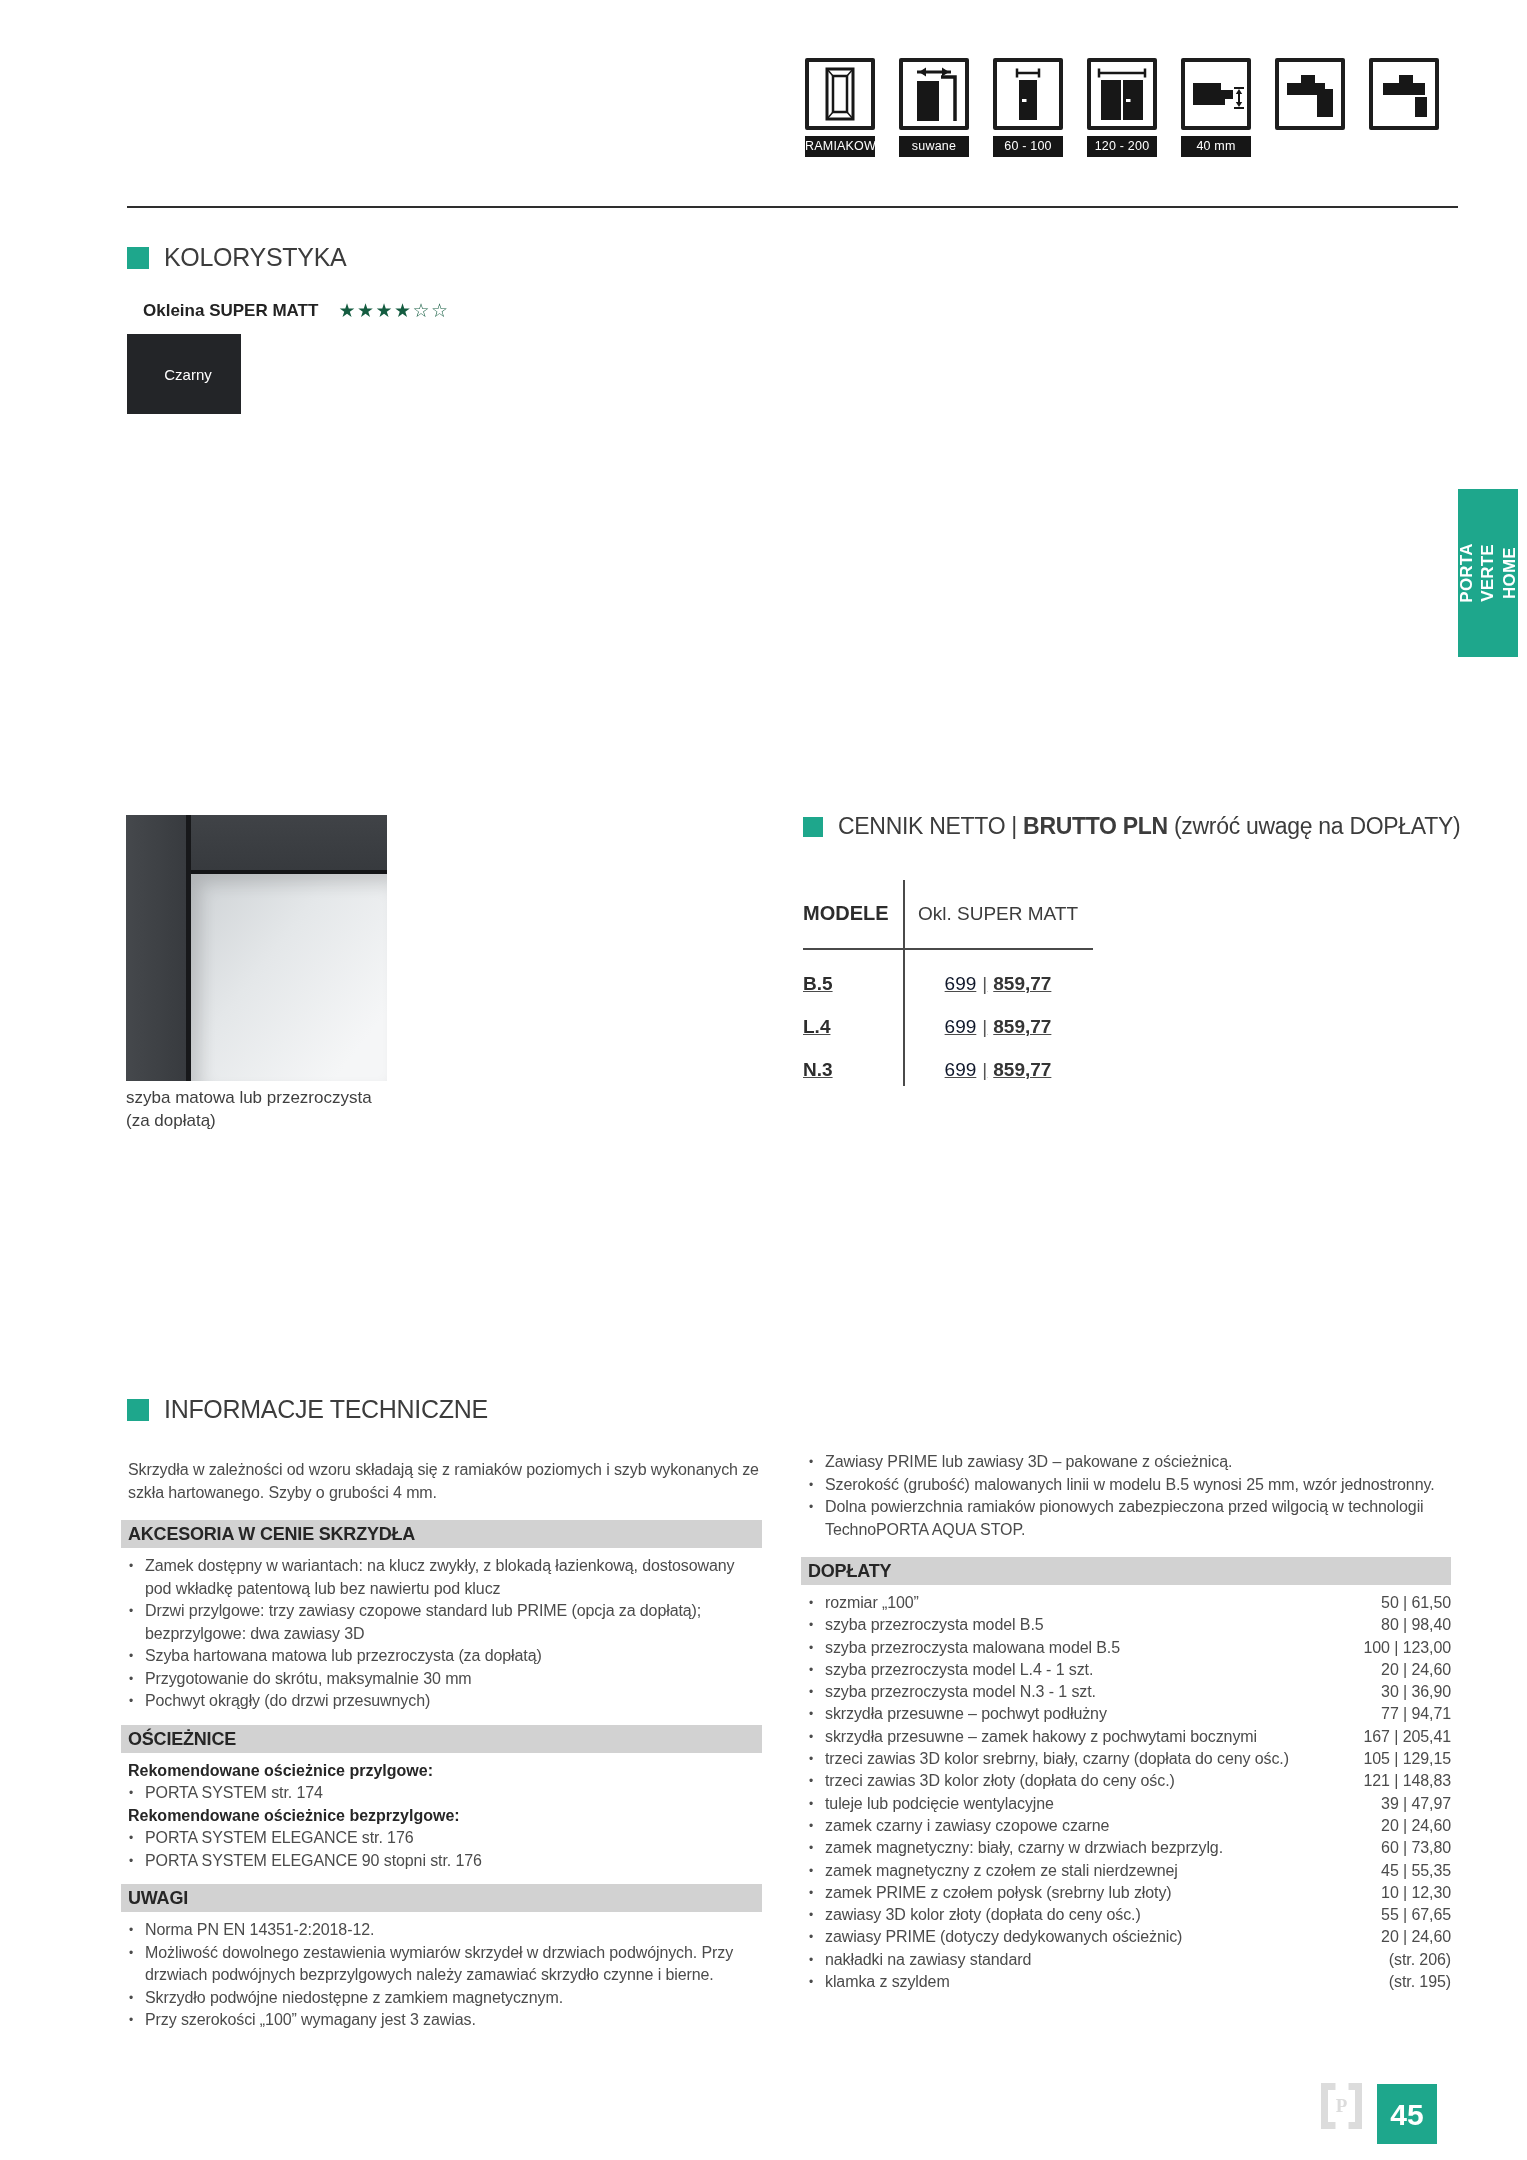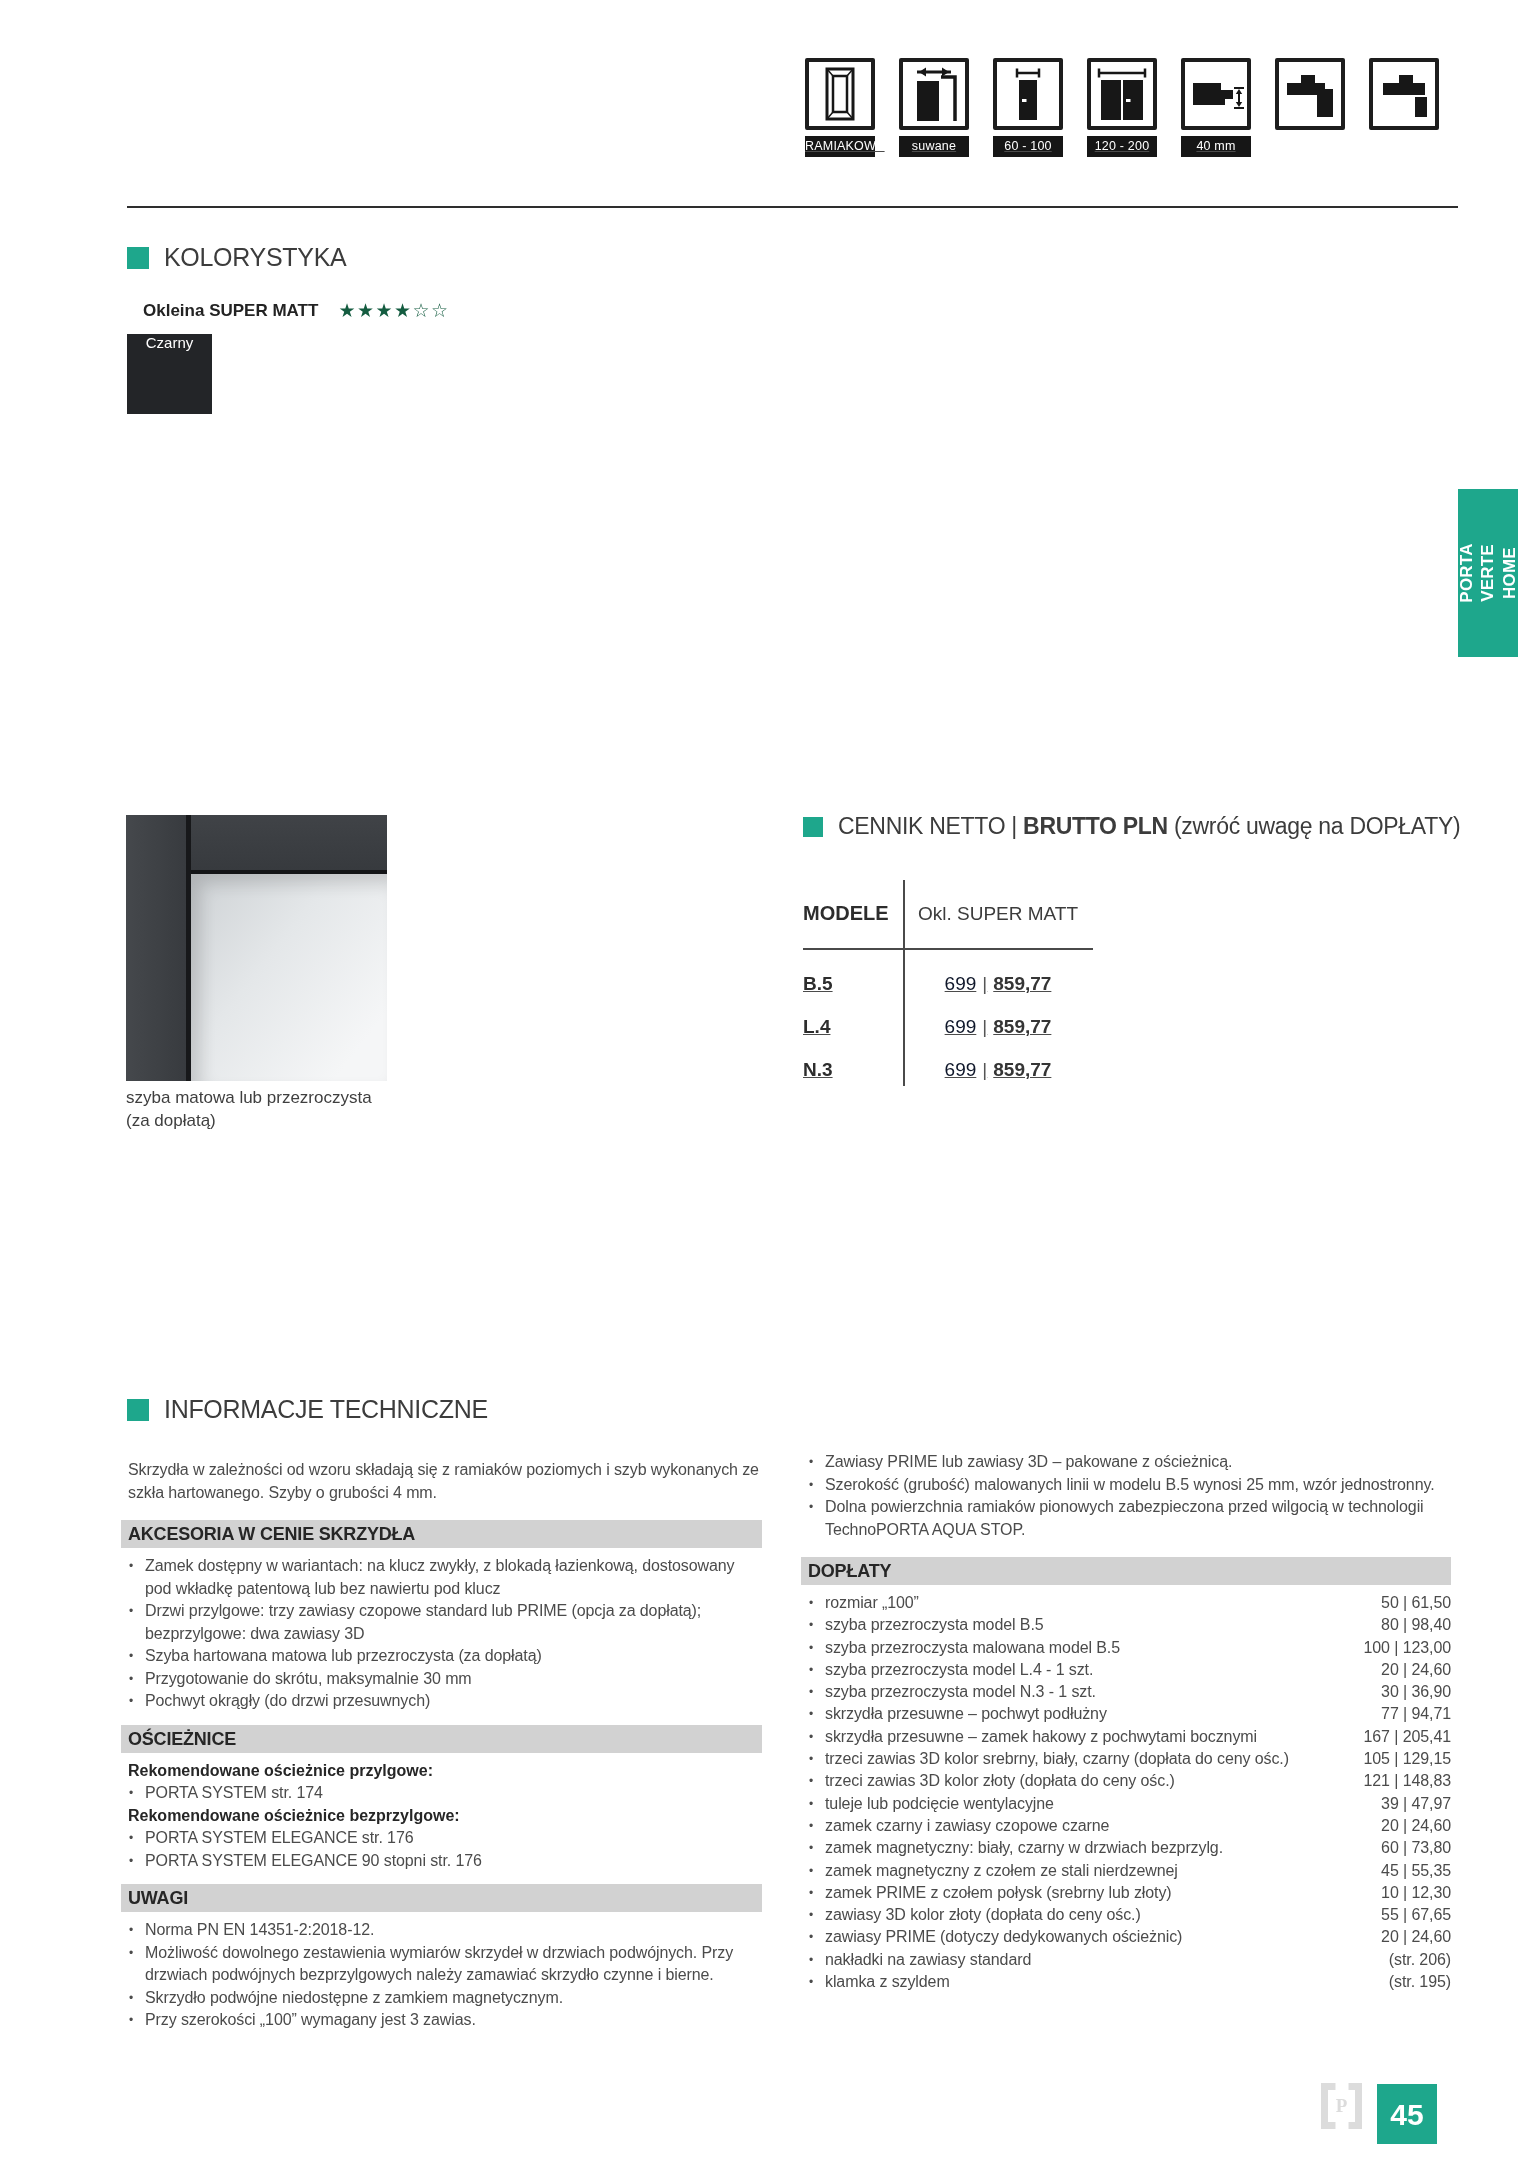--- a/index.html
+++ b/index.html
@@ -1,38 +1,38 @@
 <!DOCTYPE html>
 <html lang="pl"><head>
 <meta charset="utf-8">
 <style>
   html,body{margin:0;padding:0;background:#fff;}
   .page{position:relative;width:1527px;height:2160px;background:#ffffff;overflow:hidden;
         font-family:"Liberation Sans","DejaVu Sans",sans-serif;color:#4b4b4b;}
   .abs{position:absolute;}
 
   
-  .icons-row{left:805px;top:58px;display:flex;gap:24px;text-decoration:underline;}
+  .icons-row{left:805px;top:58px;display:flex;gap:24px;}
   .icon-cell{width:70px;display:flex;flex-direction:column;align-items:center;}
   .icon-box{box-sizing:border-box;width:70px;height:72px;border:4px solid #1d1d1d;border-radius:2px;
             background:#fff;display:flex;align-items:center;justify-content:center;}
   .icon-label{margin-top:6px;width:70px;height:21px;background:#161616;color:#fff;font-size:12.5px;
               line-height:21px;text-align:center;letter-spacing:.2px;white-space:nowrap;}
 
   
   .top-rule{left:127px;top:206px;width:1331px;height:2px;background:#2e2e2e;}
   .sec-head{display:flex;align-items:center;gap:15px;}
   .sq{width:22px;height:22px;flex:0 0 22px;}
   .sec-title{font-size:25px;color:#3c3c3c;letter-spacing:-.3px;white-space:nowrap;}
   .b{font-weight:bold;}
 
   
   .veneer-line{left:143px;top:301px;font-size:17px;color:#232323;display:flex;gap:20px;}
   .stars{font-size:19px;color:#145c40;letter-spacing:1.5px;line-height:1;}
-  .swatch{left:127px;top:334px;width:85px;height:80px;display:flex;align-items:flex-start;justify-content:center;}
+  .swatch{left:127px;top:334px;width:106px;height:80px;display:flex;align-items:center;justify-content:center;padding-left:8px;}
   .swatch span{color:#fff;font-size:15px;}
 
   
   .side-tab{left:1458px;top:489px;width:60px;height:168px;display:flex;align-items:center;justify-content:center;}
   .side-tab .rot{width:168px;height:60px;transform:rotate(-90deg);display:flex;flex-direction:column;
                  align-items:center;justify-content:center;color:#fff;font-weight:bold;font-size:17px;
                  line-height:1.25;letter-spacing:.2px;text-align:center;}
 
   
   .door-img{left:126px;top:815px;width:261px;height:266px;background:#fff;}

